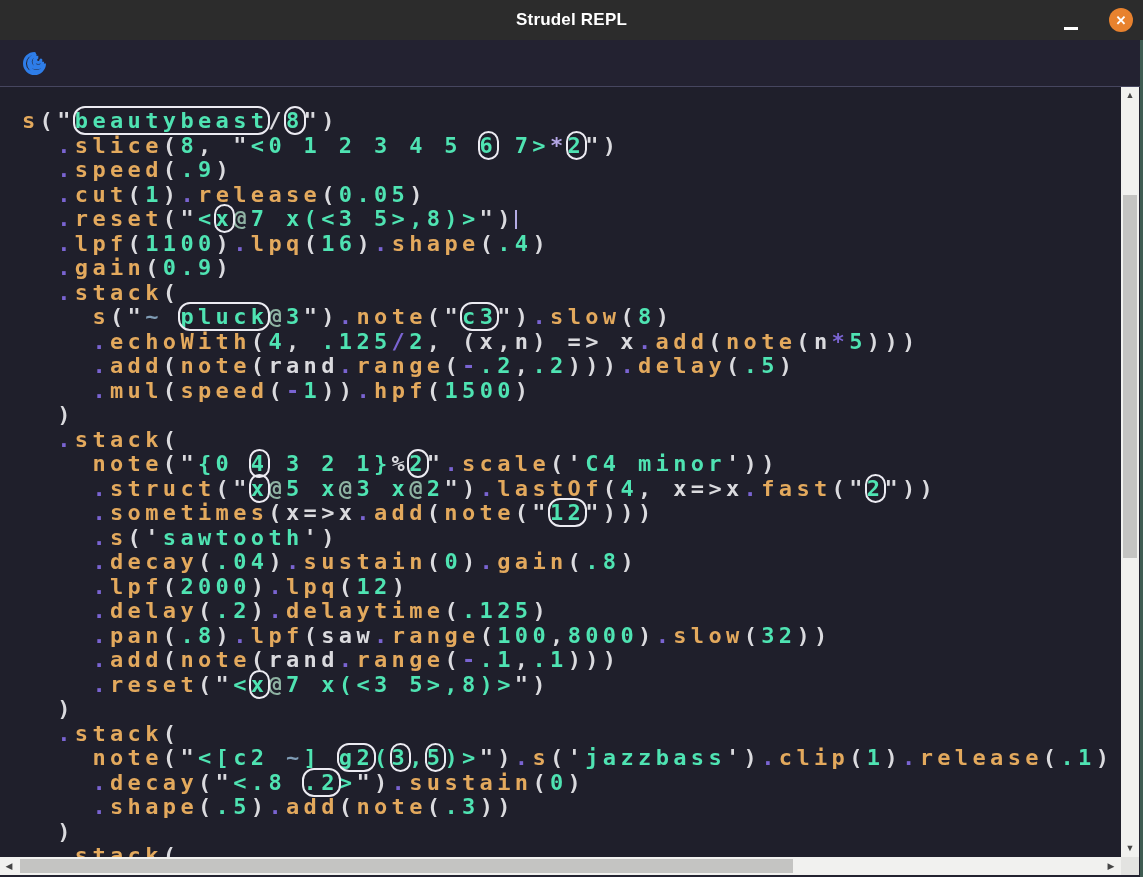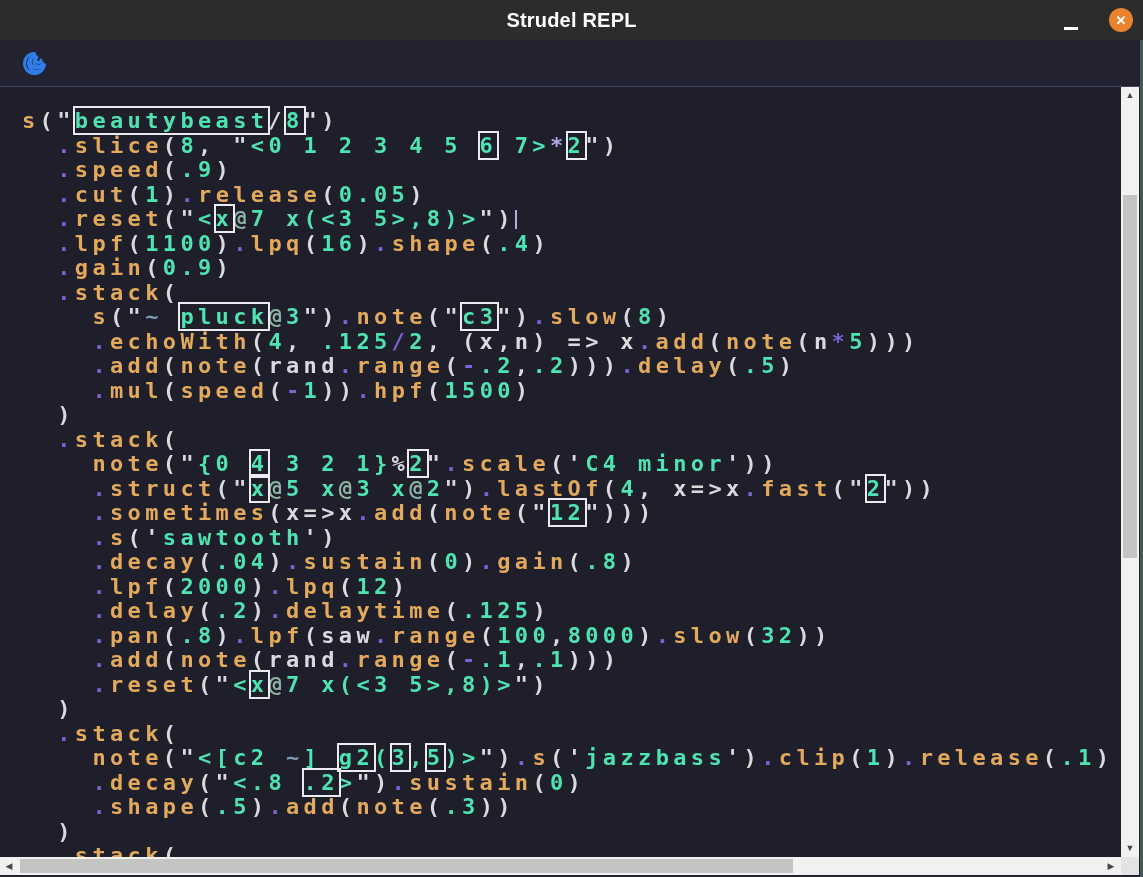--- a/index.html
+++ b/index.html
@@ -5,21 +5,21 @@
   html,body{margin:0;padding:0;background:#111;}
   #window{
     position:relative;width:1143px;height:877px;overflow:hidden;
     font-family:"Liberation Sans",sans-serif;background:#1f1f2b;
   }
   
   #titlebar{
     position:absolute;left:0;top:0;width:1143px;height:40px;background:#2c2c2c;
     display:flex;align-items:center;justify-content:center;
   }
-  #title{color:#ffffff;font-weight:bold;font-size:20px;letter-spacing:.2px;}
+  #title{color:#ffffff;font-weight:bold;font-size:17px;letter-spacing:.2px;}
   #min-btn{
     position:absolute;right:57px;top:0;width:30px;height:40px;
     display:flex;align-items:flex-end;justify-content:center;cursor:default;
   }
   #min-btn .dash{display:block;width:14px;height:3px;background:#ffffff;margin-bottom:10px;}
   #close-btn{
     position:absolute;right:10px;top:8px;width:24px;height:24px;border-radius:50%;
     background:#e8822e;display:flex;align-items:center;justify-content:center;
     color:#ffffff;font-weight:bold;font-size:13px;line-height:1;
   }
@@ -40,21 +40,21 @@
     font-weight:bold;font-size:22px;line-height:24.5px;letter-spacing:4.35px;
   }
   .code-line{height:24.5px;}
   .tk-f{color:#e3a95d;}
   .tk-p{color:#7a64d2;}
   .tk-w{color:#dadade;}
   .tk-g{color:#4fe3b2;}
   .tk-d{color:#8fb3a3;}
   .tk-t{color:#7f9cb5;}
   .tk-o{color:#b5a7e6;}
-  .bx{outline:2px solid #ecebf2;outline-offset:0px;}
+  .bx{outline:2px solid #ecebf2;outline-offset:0px;border-radius:10px;}
   .cursor{display:inline-block;width:2px;height:19px;background:#b4abe4;vertical-align:-3px;}
   
   .sb-track{background:#f1f1ef;position:absolute;}
   .sb-thumb{background:#c4c4c2;position:absolute;}
   .sb-arrow{
     position:absolute;color:#454545;font-size:9px;line-height:1;
     display:flex;align-items:center;justify-content:center;
   }
   #vscroll{left:1121px;top:87px;width:18px;height:770px;}
   #vthumb{left:2px;top:108px;width:14px;height:363px;}

